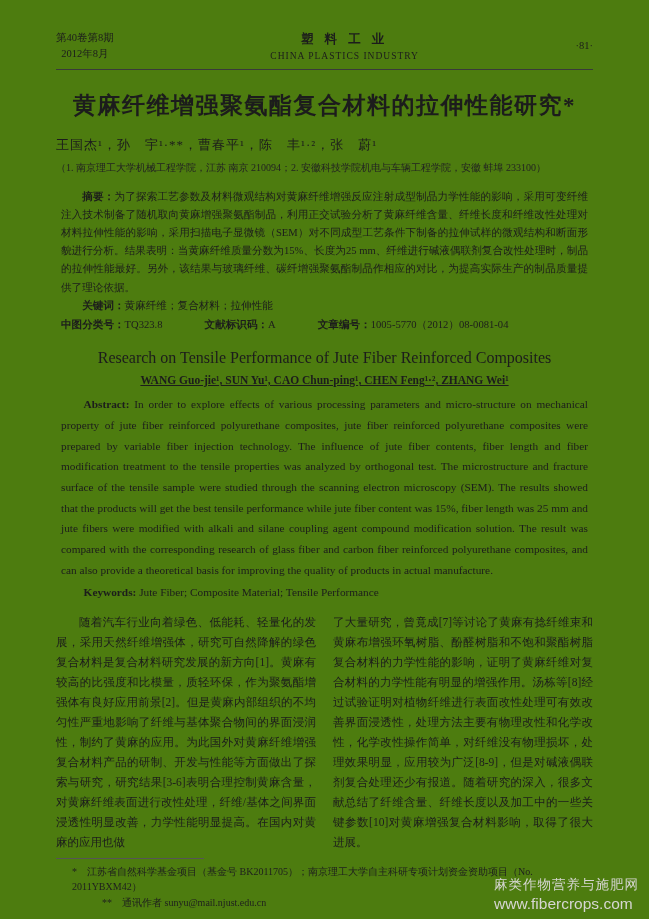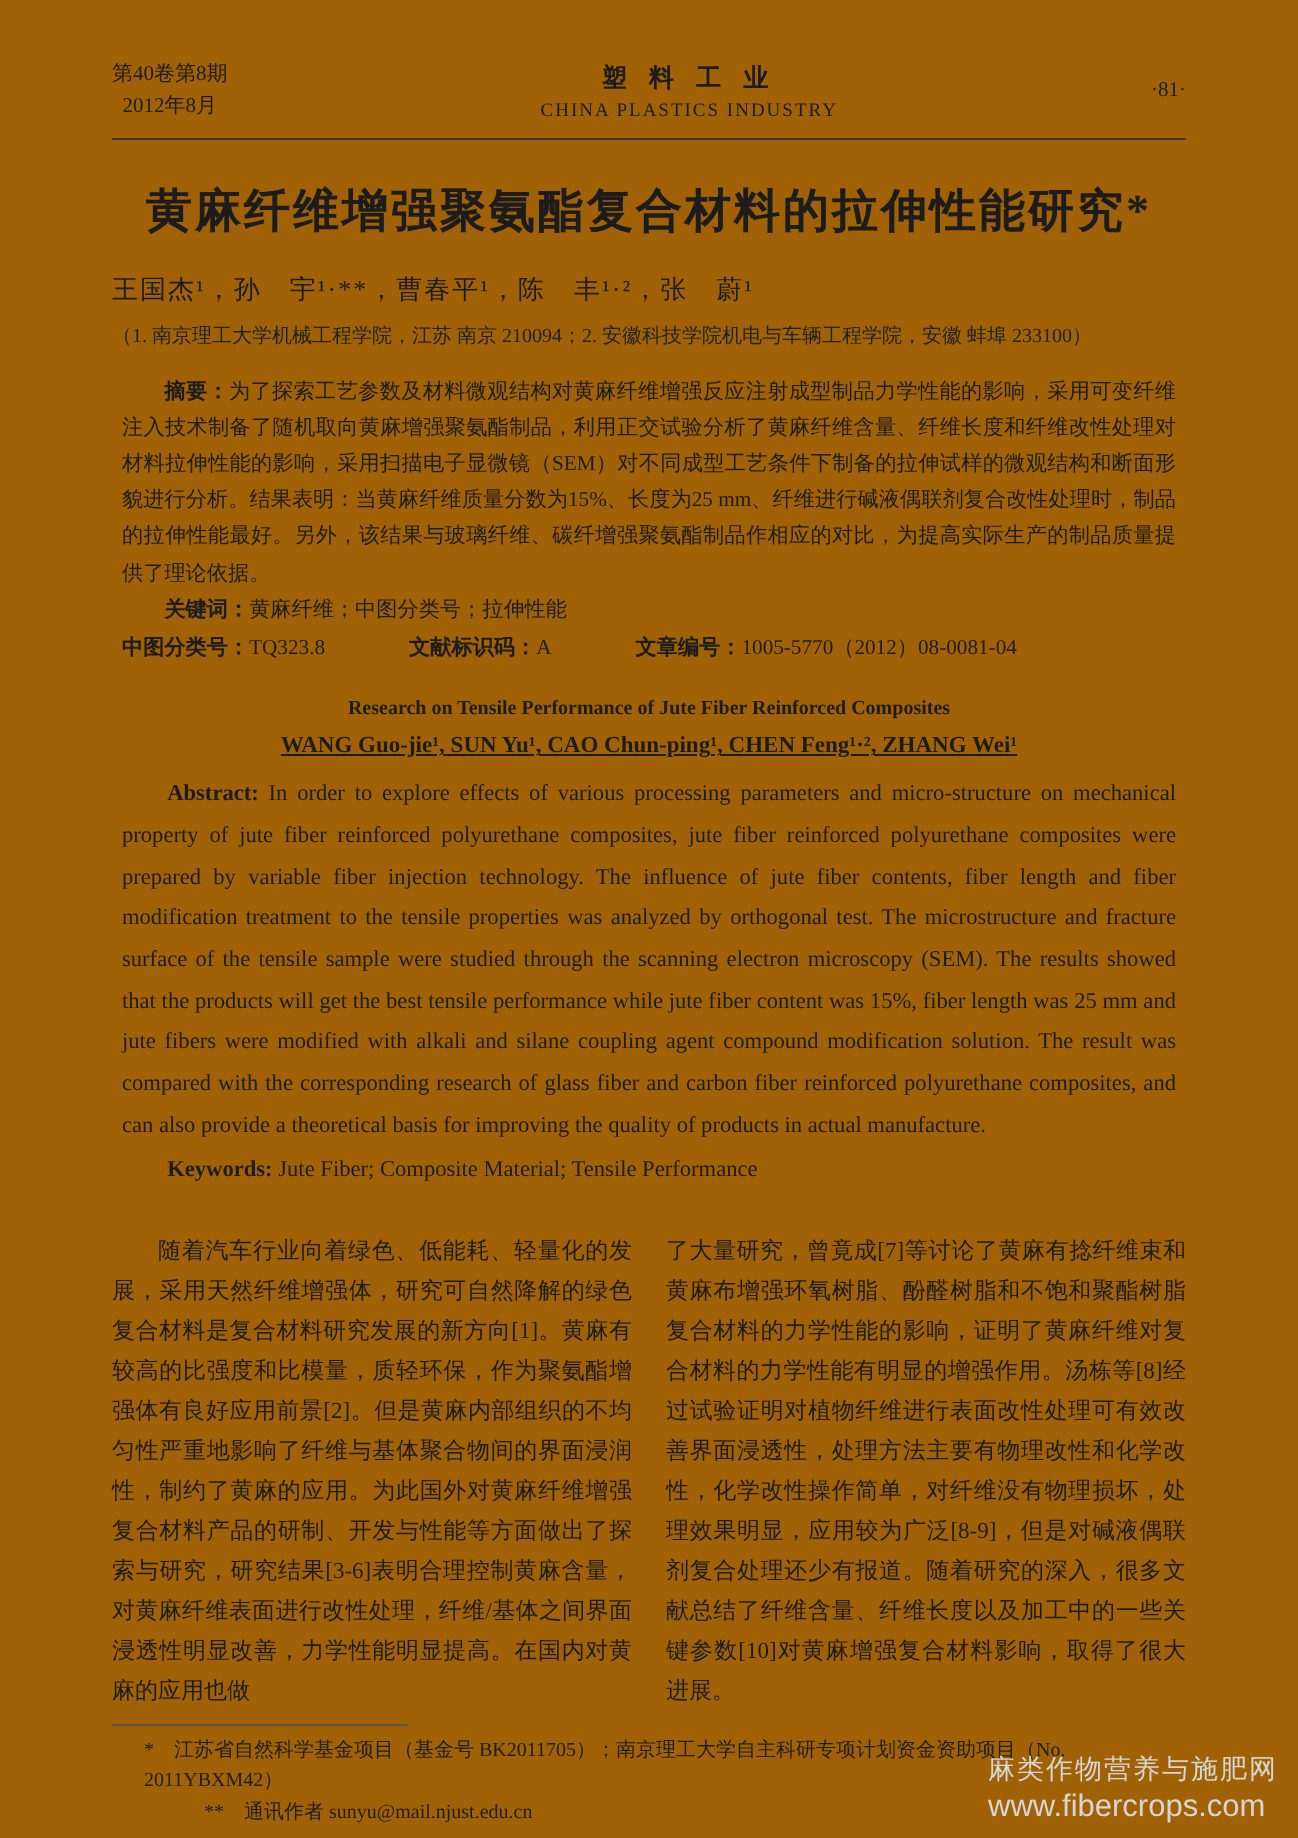--- a/index.html
+++ b/index.html
@@ -1,18 +1,18 @@
 <!DOCTYPE html>
 <html><head>
 <meta charset="utf-8">
 <style>
   html,body { margin:0; padding:0; background:#e9e9e9; }
   .page {
     width:649px; height:919px; margin:0 auto; position:relative;
-    background:#a16207; color:#1c1c1c; box-sizing:border-box;
+    background:#4d7c0f; color:#1c1c1c; box-sizing:border-box;
     padding:30px 56px 0 56px; overflow:hidden;
     font-family:"Liberation Serif","DejaVu Serif",serif;
   }
   
   .jheader { display:flex; justify-content:space-between; align-items:center;
     border-bottom:1.5px solid #3a3a3a; padding-bottom:7px; }
   .jheader .left { font-size:10.5px; text-align:center; line-height:1.5; }
   .jheader .center { text-align:center; }
   .jheader .center .cn { font-size:12.5px; font-weight:bold; letter-spacing:4px; }
   .jheader .center .en { font-size:9.5px; letter-spacing:1px; margin-top:3px; }
@@ -22,28 +22,28 @@
   .authors-cn { margin-top:15px; text-align:left; font-size:13px; letter-spacing:1px; }
   .affil-cn { margin-top:7px; text-align:left; font-size:10px; color:#222; }
   
   .abs-cn { margin-top:13px; padding:0 5px; font-size:10.6px; line-height:1.72; text-align:justify; }
   .abs-cn .lead { text-indent:2em; }
   .bold { font-weight:bold; }
   .kw-cn { padding:0 5px; font-size:10.6px; line-height:1.72; text-indent:2em; }
   .clc-row { padding:0 5px; font-size:10.6px; line-height:1.9; display:flex; text-indent:0; }
   .clc-row .item { margin-right:42px; white-space:nowrap; }
   
-  .title-en { margin-top:14px; text-align:center; font-size:10px; font-weight:bold; }
+  .title-en { margin-top:14px; text-align:center; font-size:16px; font-weight:normal; }
   .authors-en { margin-top:7px; text-align:center; font-size:11.5px; font-weight:bold;text-decoration:underline; }
   .affil-en { margin-top:5px; text-align:center; font-size:10px; line-height:1.6; }
   .abs-en { margin-top:8px; padding:0 5px; font-size:11.3px; line-height:1.83; text-align:justify; }
   .abs-en .lead { text-indent:2em; }
   .kw-en { padding:0 5px; font-size:11.3px; line-height:1.83; text-indent:2em; margin-top:2px; }
   
-  .body-cols { margin-top:20px; display:flex; gap:17px; }
+  .body-cols { margin-top:9px; display:flex; gap:17px; }
   .col { flex:1; font-size:11.5px; line-height:1.74; text-align:justify; }
   .col .indent { text-indent:2em; }
   
   .footnote { margin-top:6px; }
   .fn-rule { width:148px; border-top:1.2px solid #555; margin-bottom:5px; }
   .fn-line { font-size:10px; line-height:1.55; color:#1e1e1e; }
   .fn-fund { padding-left:16px; }
   .fn-corr { padding-left:46px; }
   
   .watermark { position:absolute; right:10px; bottom:6px; text-align:left;
@@ -69,21 +69,21 @@
   </div>
 
   <div class="title-cn">黄麻纤维增强聚氨酯复合材料的拉伸性能研究*</div>
   <div class="authors-cn">王国杰¹，孙　宇¹·**，曹春平¹，陈　丰¹·²，张　蔚¹</div>
   <div class="affil-cn">（1. 南京理工大学机械工程学院，江苏 南京 210094；2. 安徽科技学院机电与车辆工程学院，安徽 蚌埠 233100）</div>
 
   <div class="abs-cn">
     <div class="lead"><span class="bold">摘要：</span><span>为了探索工艺参数及材料微观结构对黄麻纤维增强反应注射成型制品力学性能的影响，采用可变纤维注入技术制备了随机取向黄麻增强聚氨酯制品，利用正交试验分析了黄麻纤维含量、纤维长度和纤维改性处理对材料拉伸性能的影响，采用扫描电子显微镜（SEM）对不同成型工艺条件下制备的拉伸试样的微观结构和断面形貌进行分析。结果表明：当黄麻纤维质量分数为15%、长度为25 mm、纤维进行碱液偶联剂复合改性处理时，制品的拉伸性能最好。另外，该结果与玻璃纤维、碳纤增强聚氨酯制品作相应的对比，为提高实际生产的制品质量提供了理论依据。</span></div>
   </div>
 
-  <div class="kw-cn"><span class="bold">关键词：</span><span>黄麻纤维；中图分类号；拉伸性能</span></div>
+  <div class="kw-cn"><span class="bold">关键词：</span><span>黄麻纤维；复合材料；拉伸性能</span></div>
 
   <div class="clc-row">
     <span class="item"><span class="bold">中图分类号：</span><span>TQ323.8</span></span>
     <span class="item"><span class="bold">文献标识码：</span><span>A</span></span>
     <span class="item"><span class="bold">文章编号：</span><span>1005-5770（2012）08-0081-04</span></span>
   </div>
 
   <div class="title-en">Research on Tensile Performance of Jute Fiber Reinforced Composites</div>
   <div class="authors-en">WANG Guo-jie¹, SUN Yu¹, CAO Chun-ping¹, CHEN Feng¹·², ZHANG Wei¹</div>
 

